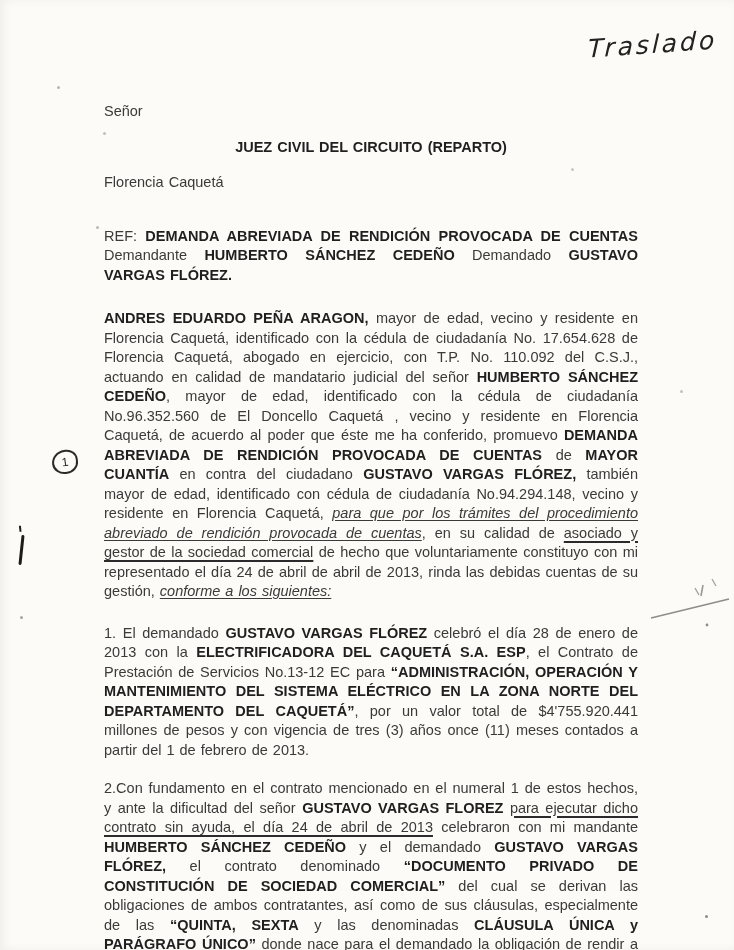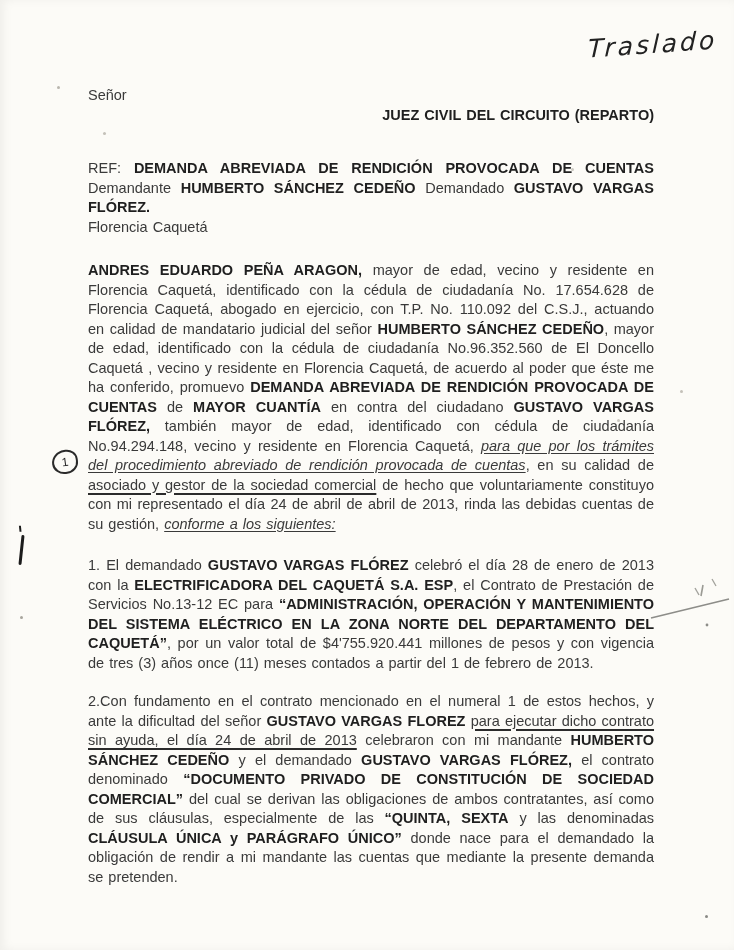--- a/index.html
+++ b/index.html
@@ -11,21 +11,21 @@
   .page{
     position:relative;width:734px;height:950px;overflow:hidden;
     background:#fcfbf7;
     box-shadow:inset 4px 0 10px rgba(0,0,0,0.05);
   }
   .doc-body{
     position:absolute;left:88px;top:86px;width:566px;
     font-size:14.5px;line-height:19.5px;color:#3a3a3a;
     word-spacing:1px;
   }
-  .block{margin:0;}
+  .block{margin:16px;}
   .b{font-weight:bold;color:#1f1f1f;}
   .iu{font-style:italic;text-decoration:underline;text-underline-offset:2px;}
   .pu{text-decoration:underline;text-decoration-thickness:1.6px;text-underline-offset:3px;text-decoration-color:#2b2b2b;}
   .heading{letter-spacing:1px;}
   
   .handwriting{
     position:absolute;top:30px;left:588px;
     font-size:25px;color:#222;font-style:italic;letter-spacing:3px;
     transform:rotate(-4deg) skewX(-6deg);
     font-family:"DejaVu Sans", sans-serif;font-weight:300;
@@ -69,22 +69,22 @@
     <path d="M50,10 l4,7" stroke="#a2a29c" stroke-width="1.4" fill="none"></path>
     <path d="M58,7 l-2,11" stroke="#9a9a94" stroke-width="1.6" fill="none"></path>
     <path d="M67,1 l4,7" stroke="#a2a29c" stroke-width="1.3" fill="none"></path>
     <circle cx="62" cy="47" r="1.4" fill="#8d8d89"></circle>
   </svg>
 
   <div class="specks"></div>
 
   <main class="doc-body">
       <div class="block " style="text-align: left;"><span>Señor</span></div>
-      <div class="block " style="text-align: right;"><span class="b">JUEZ CIVIL DEL CIRCUITO (REPARTO)</span></div>
+      <div class="block " style="text-align: center;"><span class="b">JUEZ CIVIL DEL CIRCUITO (REPARTO)</span></div>
+      <div class="block " style="text-align: left;"><span>Florencia Caquetá</span></div>
       <div class="block " style="text-align: justify; margin-top: 34px;"><span>REF:  </span><span class="b">DEMANDA ABREVIADA DE RENDICIÓN PROVOCADA DE CUENTAS</span><span> Demandante </span><span class="b">HUMBERTO SÁNCHEZ CEDEÑO</span><span> Demandado </span><span class="b">GUSTAVO VARGAS FLÓREZ.</span></div>
-      <div class="block " style="text-align: left;"><span>Florencia Caquetá</span></div>
       <div class="block " style="text-align: justify; margin-top: 24px;"><span class="b">ANDRES EDUARDO PEÑA ARAGON,</span><span> mayor de edad, vecino y  residente en Florencia Caquetá, identificado con la cédula de ciudadanía No. 17.654.628 de Florencia Caquetá, abogado en ejercicio, con T.P. No. 110.092 del C.S.J., actuando en calidad de mandatario judicial del señor </span><span class="b">HUMBERTO SÁNCHEZ CEDEÑO</span><span>, mayor de edad, identificado con la cédula de ciudadanía No.96.352.560 de El Doncello Caquetá , vecino y residente en Florencia Caquetá, de acuerdo al poder que éste me ha conferido, promuevo </span><span class="b">DEMANDA ABREVIADA DE RENDICIÓN PROVOCADA DE CUENTAS</span><span> de </span><span class="b">MAYOR CUANTÍA</span><span> en contra del ciudadano </span><span class="b">GUSTAVO VARGAS FLÓREZ,</span><span> también mayor de edad, identificado con cédula de ciudadanía No.94.294.148, vecino y residente en Florencia Caquetá, </span><span class="iu">para que por los trámites del procedimiento abreviado de rendición provocada de cuentas</span><span>, en su calidad de </span><span class="pu">asociado y gestor de la sociedad comercial</span><span> de hecho que voluntariamente constituyo con mi representado el día 24 de abril de abril de 2013, rinda las debidas cuentas de su gestión, </span><span class="iu">conforme a los siguientes:</span></div>
       <div class="block " style="text-align: justify; margin-top: 22px;"><span>1. El demandado </span><span class="b">GUSTAVO VARGAS FLÓREZ</span><span> celebró el día 28 de enero de 2013 con la </span><span class="b">ELECTRIFICADORA DEL CAQUETÁ S.A. ESP</span><span>, el Contrato de Prestación de Servicios No.13-12 EC para </span><span class="b">“ADMINISTRACIÓN, OPERACIÓN Y MANTENIMIENTO DEL SISTEMA ELÉCTRICO EN LA ZONA NORTE DEL DEPARTAMENTO DEL CAQUETÁ”</span><span>, por un valor total de $4'755.920.441 millones de pesos y con vigencia de tres (3) años once (11) meses  contados a partir del 1 de febrero de 2013.</span></div>
       <div class="block " style="text-align: justify; margin-top: 19px;"><span>2.Con fundamento en el contrato mencionado en el numeral 1 de estos hechos, y ante la dificultad del señor </span><span class="b">GUSTAVO VARGAS FLOREZ</span><span> </span><span class="pu">para ejecutar dicho contrato sin ayuda, el día 24 de abril de 2013</span><span> celebraron con mi mandante </span><span class="b">HUMBERTO SÁNCHEZ CEDEÑO</span><span> y el demandado </span><span class="b">GUSTAVO VARGAS FLÓREZ,</span><span> el contrato denominado </span><span class="b">“DOCUMENTO PRIVADO DE CONSTITUCIÓN DE SOCIEDAD COMERCIAL”</span><span> del cual se derivan las obligaciones de ambos contratantes, así como de sus cláusulas, especialmente de las </span><span class="b">“QUINTA, SEXTA</span><span> y las denominadas </span><span class="b">CLÁUSULA ÚNICA y PARÁGRAFO ÚNICO”</span><span>  donde nace para el demandado la obligación de rendir a mi mandante las cuentas que mediante la presente demanda se pretenden.</span></div>
       <div class="block " style="text-align: justify; margin-top: 19px;"></div>
     </main>
 
 </div>
 
 </body></html>

